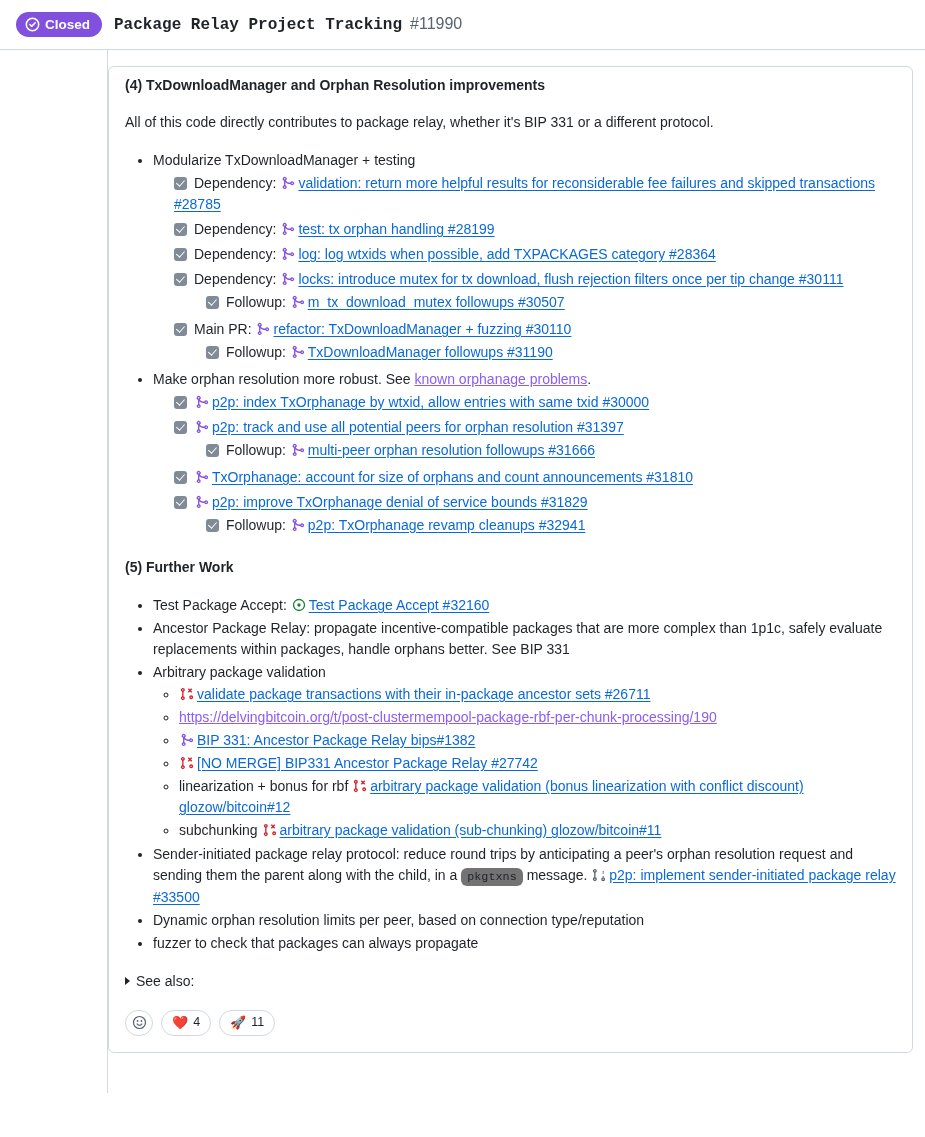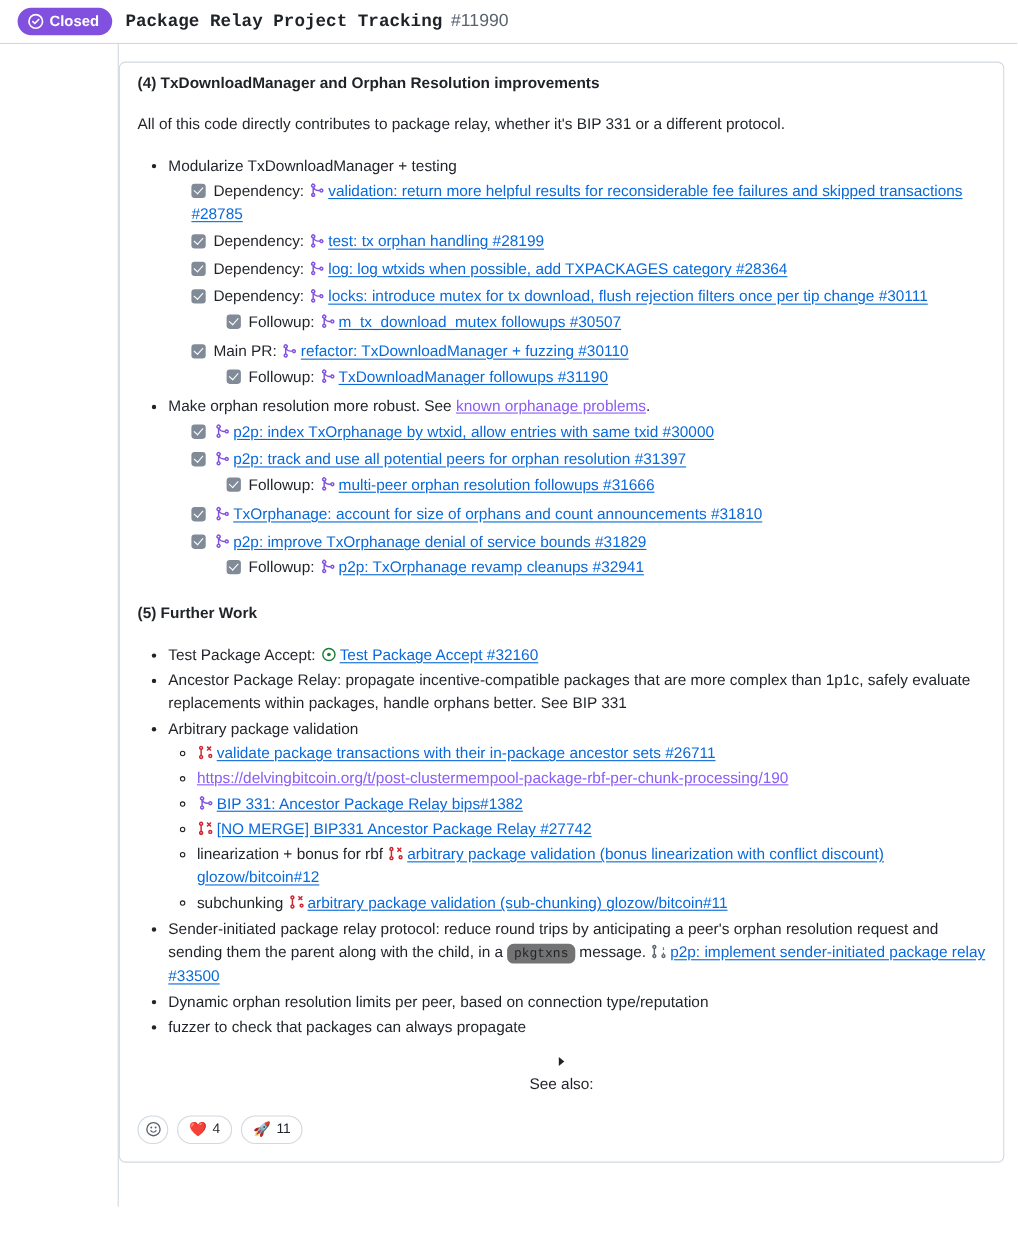--- a/index.html
+++ b/index.html
@@ -7,21 +7,21 @@
     margin: 0; padding: 0;
     width: 925px; height: 1137px;
     background: #ffffff;
     font-family: "Liberation Sans", sans-serif;
     color: #1f2328;
     -webkit-font-smoothing: antialiased;
   }
 
   
   .issue-header {
-    height: 40px;
+    height: 50px;
     display: flex;
     align-items: center;
     gap: 12px;
     padding: 0 16px;
     border-bottom: 1px solid #d1d9e0;
     background: #ffffff;
   }
   .state-badge {
     display: inline-flex;
     align-items: center;
@@ -146,21 +146,20 @@
   details.see-also {
     margin: 0 0 10px 0;
     font-size: 14px;
   }
   details.see-also > summary {
     list-style: none;
     cursor: pointer;
     display: flex;
     align-items: center;
     gap: 6px;
-    flex-direction: column;
   }
   details.see-also > summary::-webkit-details-marker { display: none; }
   .tri {
     display: inline-block;
     width: 0; height: 0;
     border-left: 5px solid #1f2328;
     border-top: 4px solid transparent;
     border-bottom: 4px solid transparent;
   }
 

